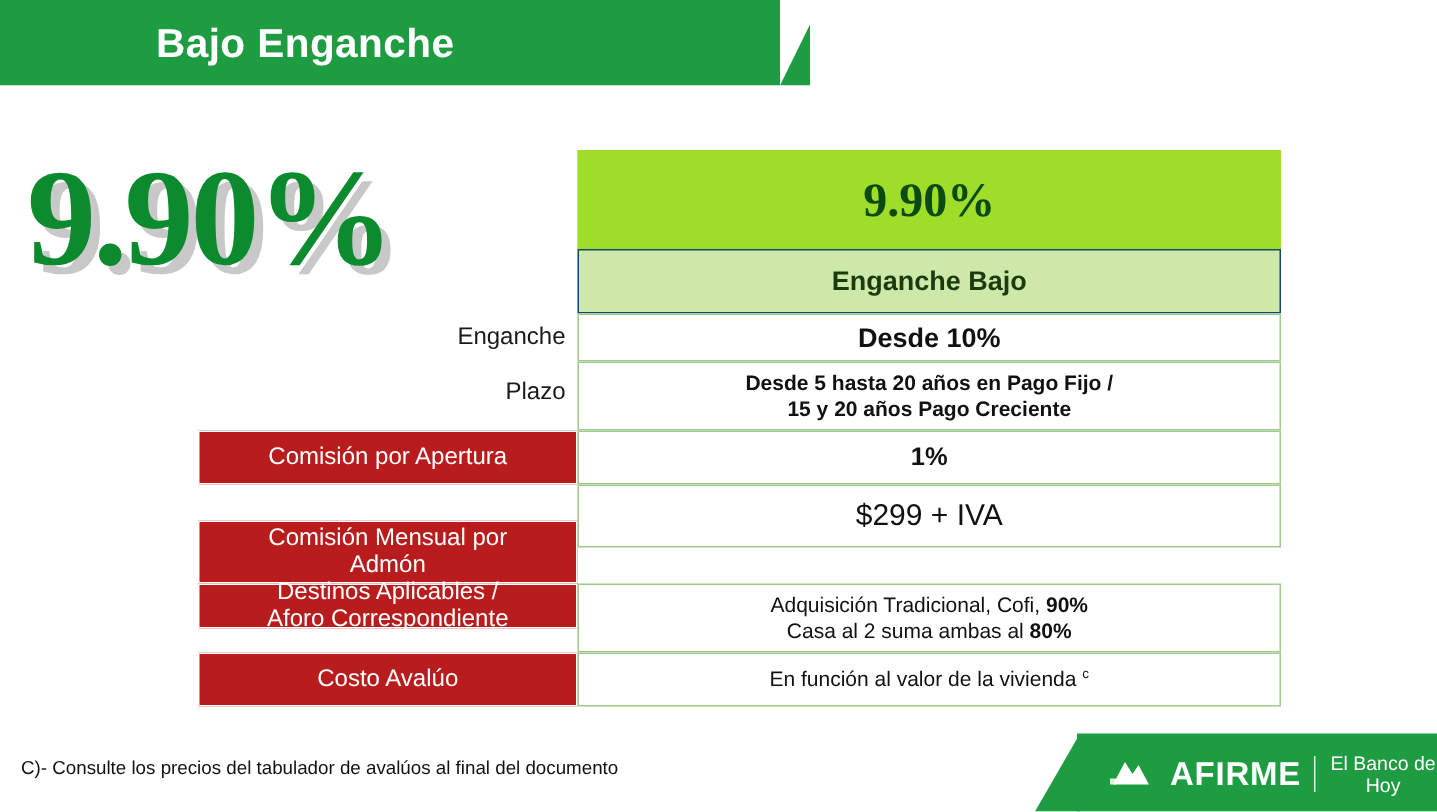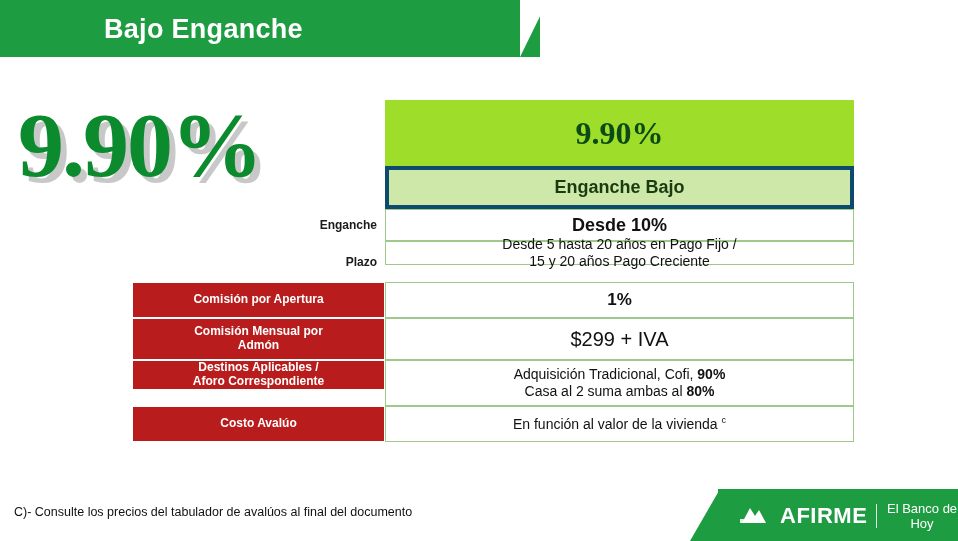--- a/index.html
+++ b/index.html
@@ -101,22 +101,22 @@
     align-items: stretch;
   }
   .label-cell {
     width: 253px;
     box-sizing: border-box;
     display: flex;
     align-items: center;
     justify-content: flex-end;
     text-align: right;
     padding: 4px 8px;
-    font-size: 12px;
-    font-weight: bold;
+    font-size: 16px;
+    font-weight: normal;
     color: #1a1a1a;
   }
   .label-cell.green {
     background: #b91c1c;
     color: #ffffff;
     justify-content: center;
     text-align: center;
     border: 1px solid #ffffff;
     line-height: 1.15;
   }
@@ -142,34 +142,35 @@
     background: #9EDD2A;
     border: 1px solid #9EDD2A;
     font-size: 32px;
     font-weight: bold;
     color: #0C4A14;
     font-family: "Liberation Serif", serif;
     height: 66px;
   }
   .value-cell.subhead {
     background: #CDE8A8;
-    border: 4px solid #0c4a6e;
+    border: 1px solid #0c4a6e;
     font-size: 18px;
     font-weight: bold;
     color: #1a3a0f;
     height: 43px;
   }
   .value-cell.strong {
     font-size: 18px;
     font-weight: bold;
     height: 32px;
   }
   .value-cell.two-line {
-    height: 24px;
+    height: 46px;
     font-size: 14px;
+    font-weight: bold;
   }
   .value-cell.pct1 {
     height: 36px;
     font-size: 17px;
     font-weight: bold;
   }
   .value-cell.money {
     height: 42px;
     font-size: 20px;
   }
@@ -177,21 +178,21 @@
     height: 46px;
     font-size: 14px;
   }
   .value-cell.avaluo {
     height: 36px;
     font-size: 14px;
   }
   .label-cell.h-enganche { height: 32px; }
   .label-cell.h-plazo { height: 41px; }
   .label-cell.h-com-ap { height: 36px; }
-  .label-cell.h-com-men { height: 42px; }
+  .label-cell.h-com-men { height: 42px; margin-top: 24px; }
   .label-cell.h-destinos { height: 30px; }
   .label-cell.h-avaluo { height: 36px; }
   .label-cell.h-hero { height: 66px; }
   .label-cell.h-sub { height: 43px; }
 
   sup {
     font-size: 9px;
     vertical-align: super;
   }
 

